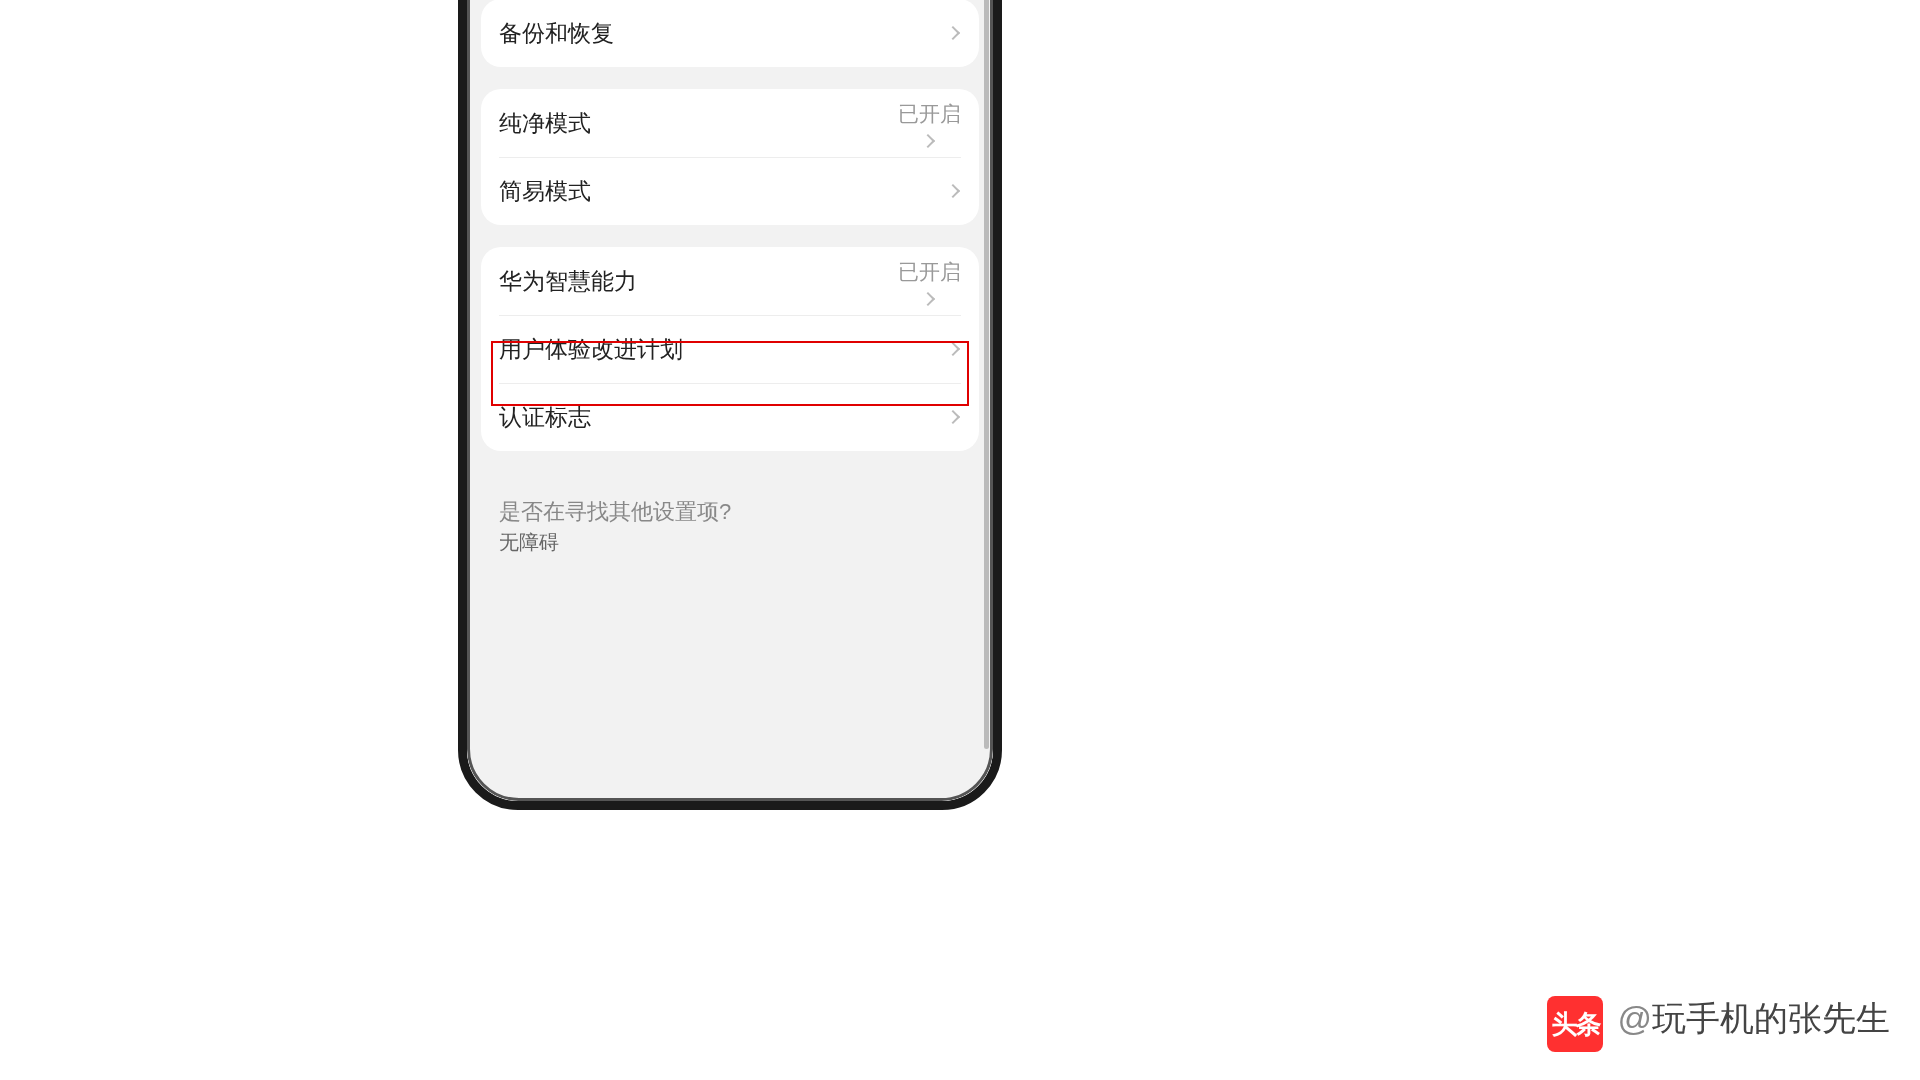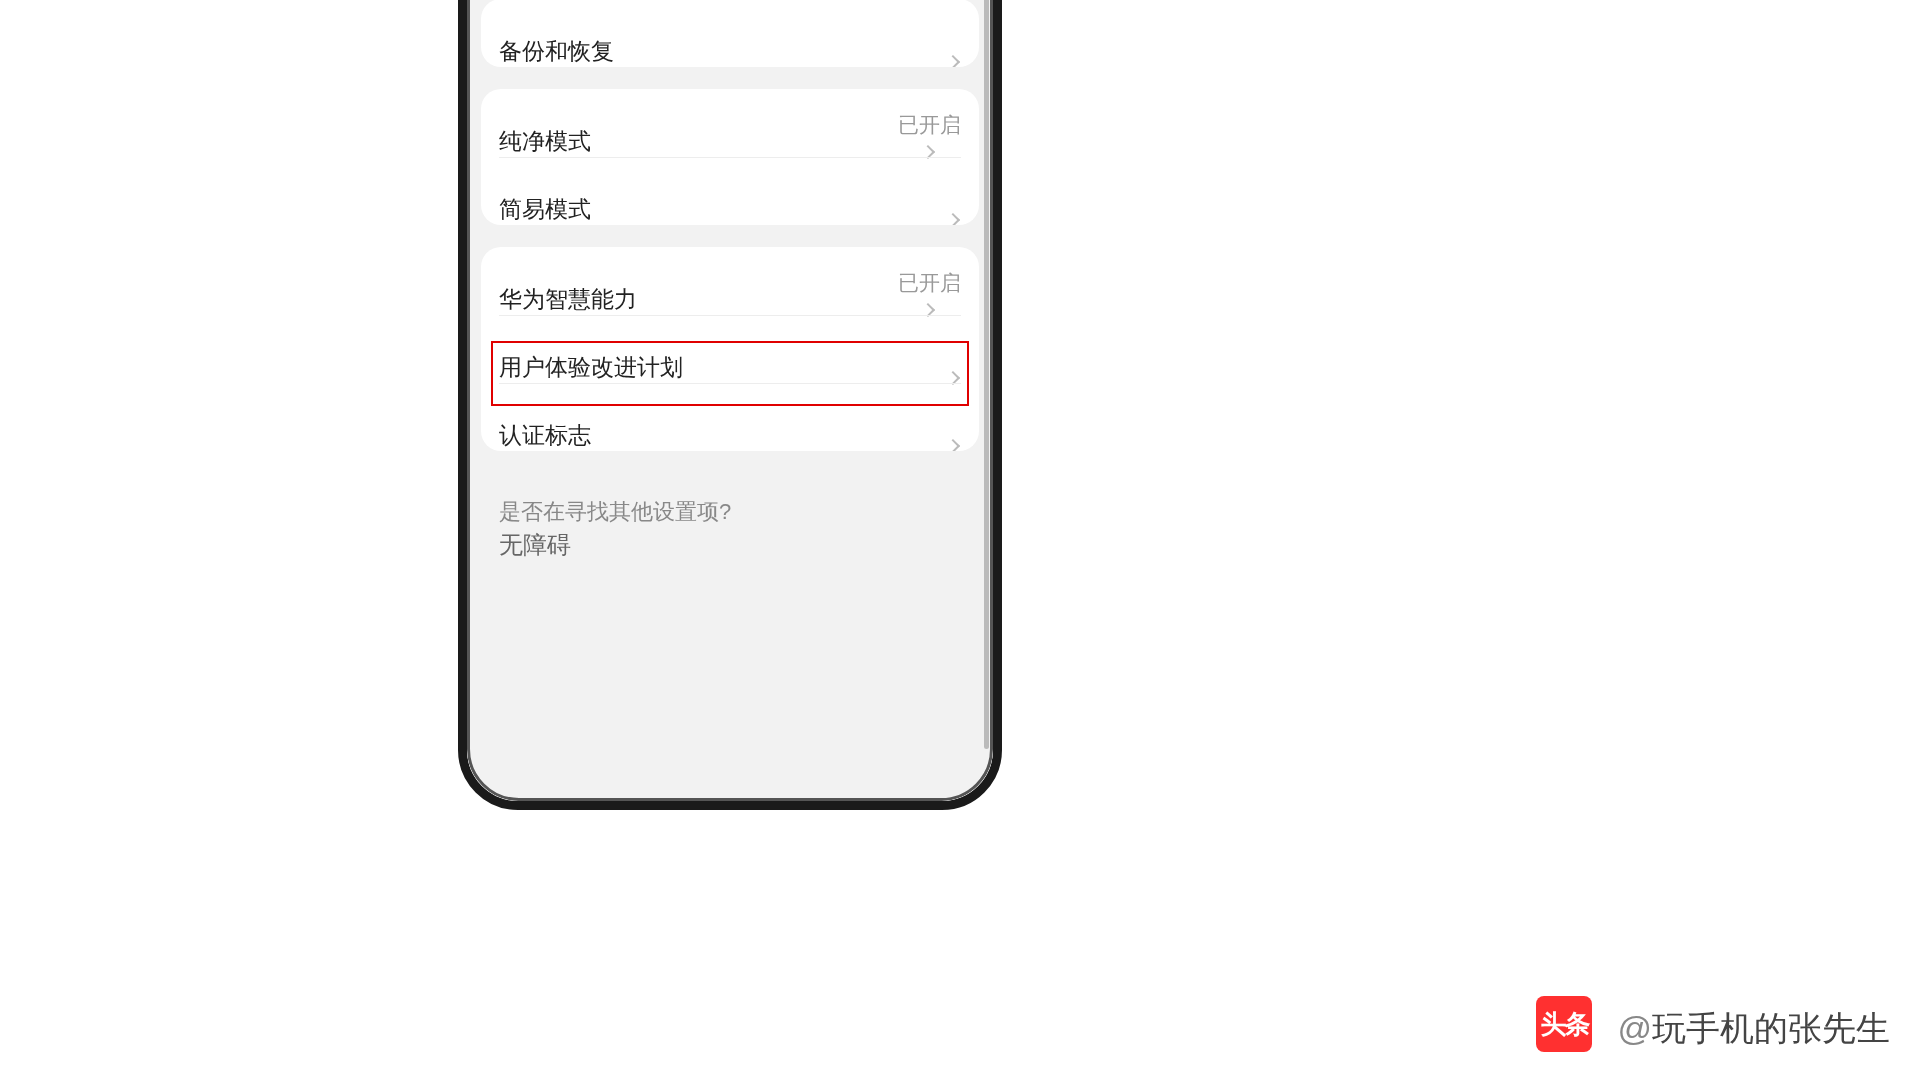--- a/index.html
+++ b/index.html
@@ -64,21 +64,21 @@
       padding-top: 290px;
     }
     .group {
       background: #ffffff;
       border-radius: 20px;
       margin-bottom: 22px;
       overflow: hidden;
     }
     .row {
       display: flex;
-      align-items: flex-end;
+      align-items: center;
       justify-content: space-between;
       height: 68px;
       padding: 0 18px;
       position: relative;
     }
     .row + .row::before {
       content: "";
       position: absolute;
       top: 0;
       left: 18px;
@@ -120,30 +120,30 @@
     }
     .footer-section {
       padding: 24px 18px 40px;
     }
     .footer-title {
       font-size: 22px;
       color: #888;
       margin-bottom: 2px;
     }
     .footer-link {
-      font-size: 24px;
+      font-size: 20px;
       color: #666;
     }
     .watermark {
       position: absolute;
       right: 30px;
       bottom: 28px;
       display: flex;
-      align-items: flex-end;
-      gap: 25px;
+      align-items: flex-start;
+      gap: 14px;
       padding-left: 23px;
     }
     .wm-logo {
       width: 56px;
       height: 56px;
       background: #ff3030;
       border-radius: 8px;
       display: flex;
       align-items: center;
       justify-content: center;

